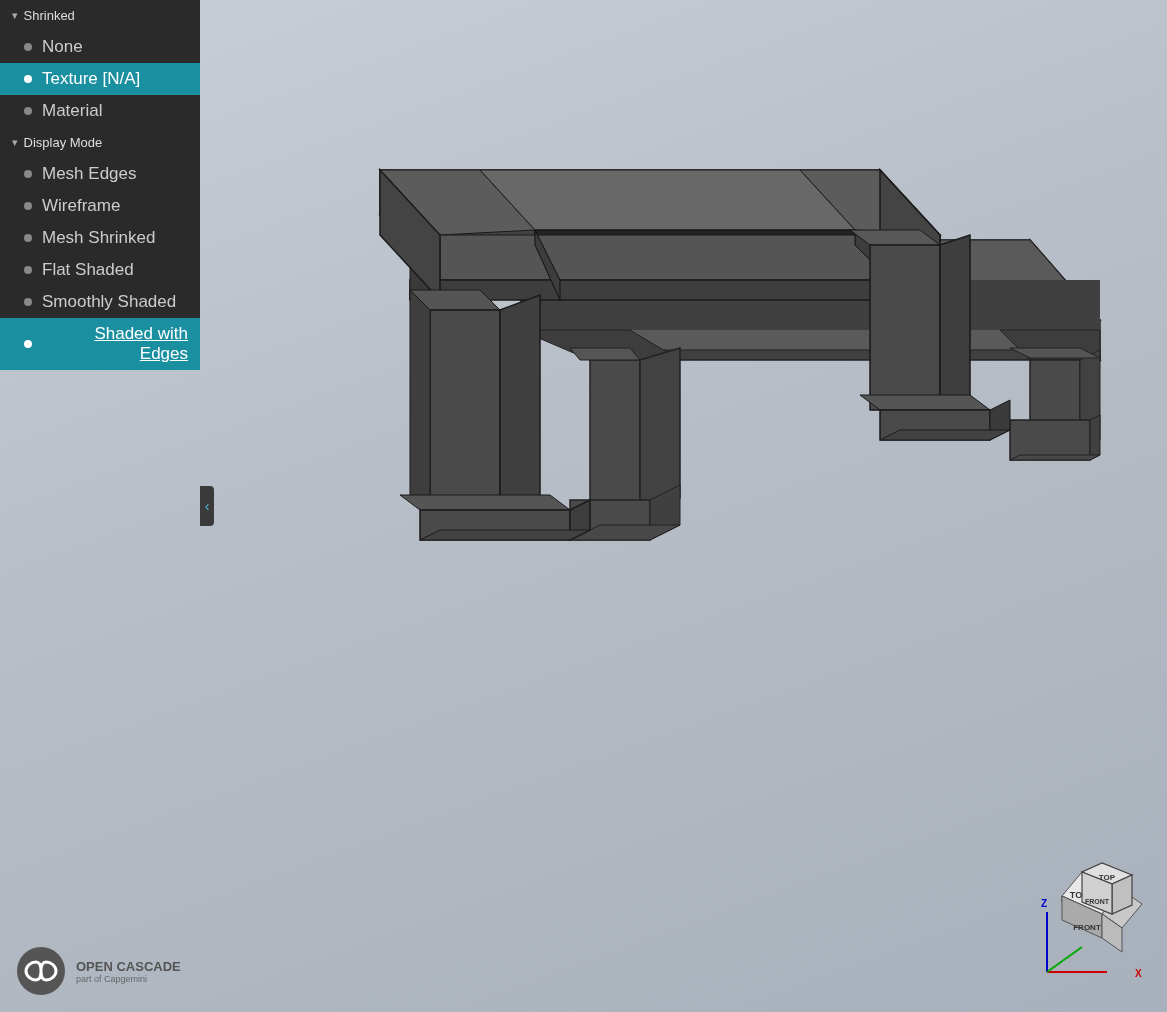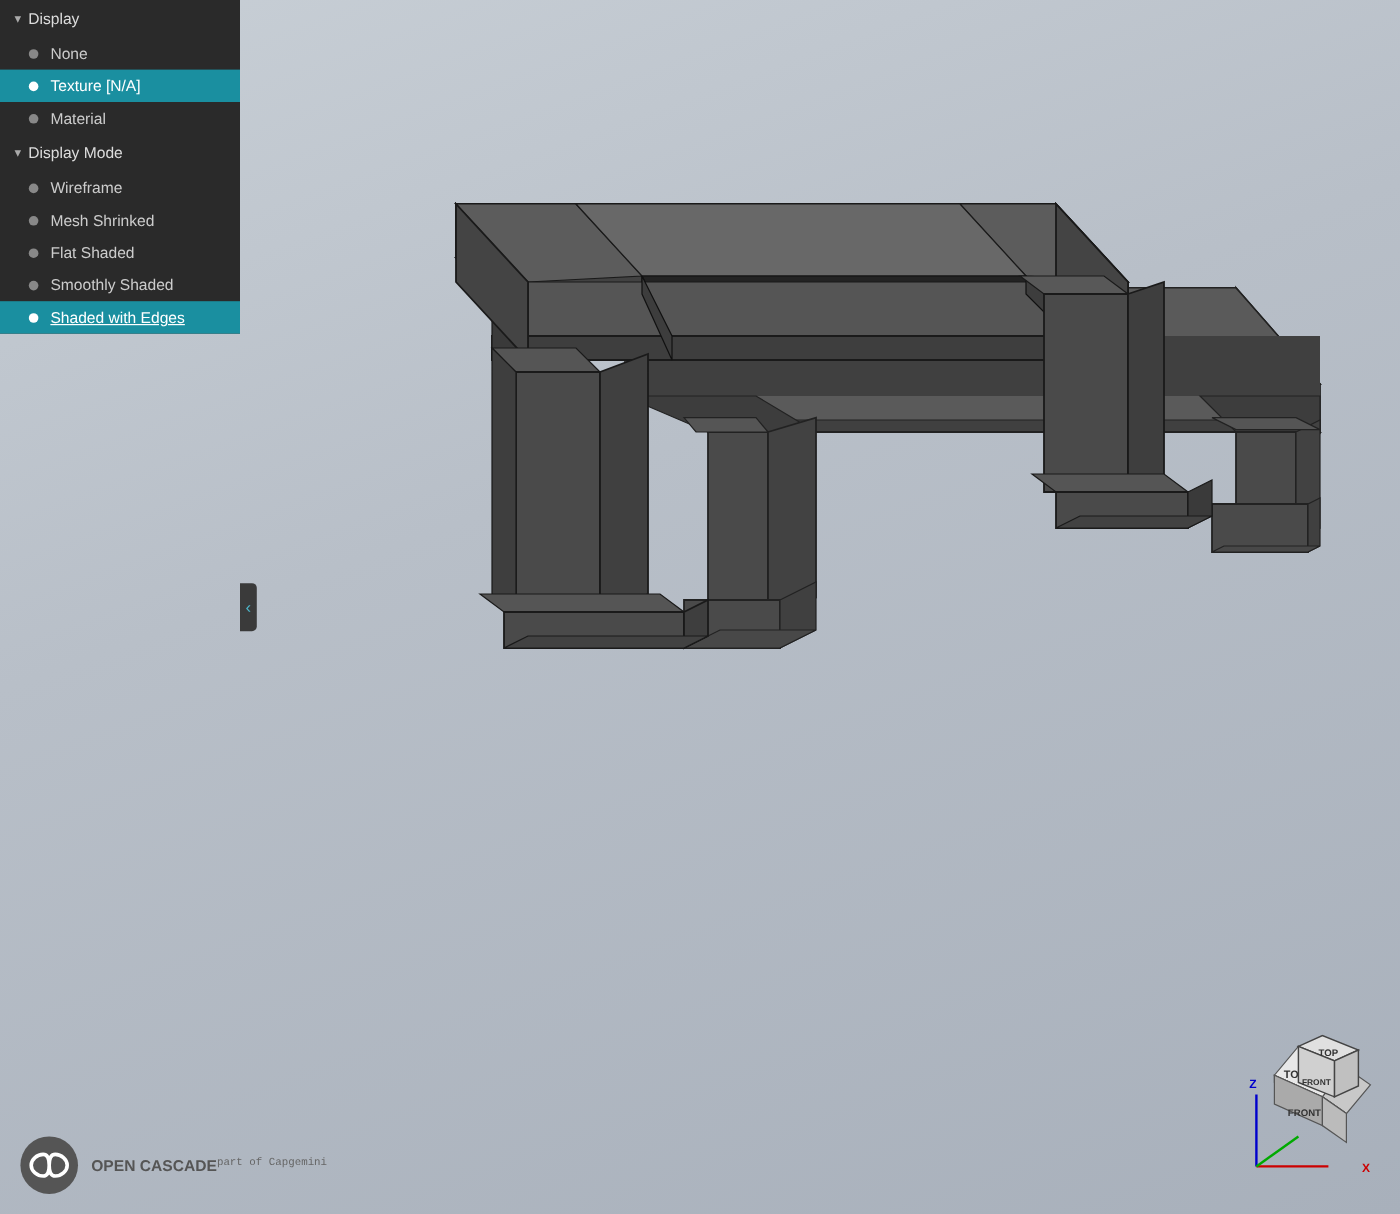--- a/index.html
+++ b/index.html
@@ -45,23 +45,24 @@
     .section-header .arrow {
       margin-right: 6px;
       font-size: 11px;
       color: #aaa;
     }
 
     .menu-item {
       display: flex;
       align-items: center;
       padding: 6px 12px 6px 24px;
-      font-size: 13px;
+      font-size: 17px;
       color: #ccc;
       cursor: pointer;
+      text-align: right;
     }
     .menu-item .bullet {
       width: 8px;
       height: 8px;
       border-radius: 50%;
       background: #888;
       margin-right: 10px;
       flex-shrink: 0;
     }
     .menu-item.active {
@@ -131,29 +132,29 @@
       display: flex;
       align-items: center;
       gap: 10px;
     }
     .logo-infinity {
       width: 50px;
       height: 50px;
     }
     .logo-text {
       display: flex;
+      flex-direction: column;
       font-size: 13px;
       font-weight: bold;
       color: #555;
     }
     .logo-text .sub {
       font-size: 9px;
       font-weight: normal;
       color: #666;
-      font-family: Liberation Mono, monospace;
     }
   </style>
 </head>
 <body>
 
 <div class="viewport"></div>
 
 <svg style="position:absolute;top:120px;left:210px;width:900px;height:700px;" viewBox="0 0 900 700" xmlns="http://www.w3.org/2000/svg">
 
   <polygon points="310,120 820,120 890,200 380,200" fill="#5a5a5a" stroke="#222" stroke-width="1.5"></polygon>
@@ -269,41 +270,45 @@
   <polygon points="680,315 790,315 810,330 700,330" fill="#555" stroke="#1a1a1a" stroke-width="1"></polygon>
   <polygon points="700,330 810,330 810,360 700,360" fill="#4a4a4a" stroke="#1a1a1a" stroke-width="1.5"></polygon>
   <polygon points="810,330 830,320 830,350 810,360" fill="#3a3a3a" stroke="#1a1a1a" stroke-width="1"></polygon>
   <polygon points="700,360 810,360 830,350 720,350" fill="#424242" stroke="#1a1a1a" stroke-width="1"></polygon>
 </svg>
 
 <div class="left-panel">
 
   <div class="property-label">
     <span class="arrow">▾</span>
-    <span>Display</span>
+    <span>Shrinked</span>
   </div>
 
   <div class="menu-item">
     <span class="bullet"></span>
     <span>None</span>
   </div>
   <div class="menu-item highlighted">
     <span class="bullet"></span>
     <span>Texture [N/A]</span>
   </div>
   <div class="menu-item">
     <span class="bullet"></span>
     <span>Material</span>
   </div>
 
   <div class="section-header">
     <span class="arrow">▾</span>
     <span>Display Mode</span>
   </div>
 
+  <div class="menu-item">
+    <span class="bullet"></span>
+    <span>Mesh Edges</span>
+  </div>
   <div class="menu-item">
     <span class="bullet"></span>
     <span>Wireframe</span>
   </div>
   <div class="menu-item">
     <span class="bullet"></span>
     <span>Mesh Shrinked</span>
   </div>
   <div class="menu-item">
     <span class="bullet"></span>

